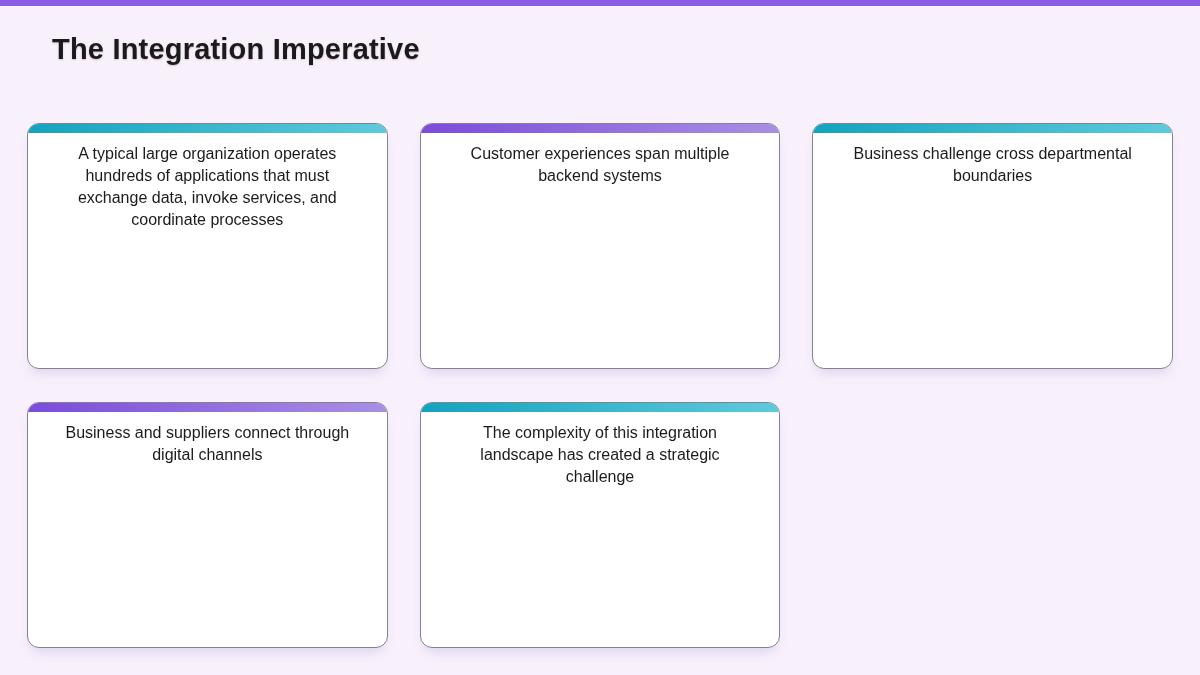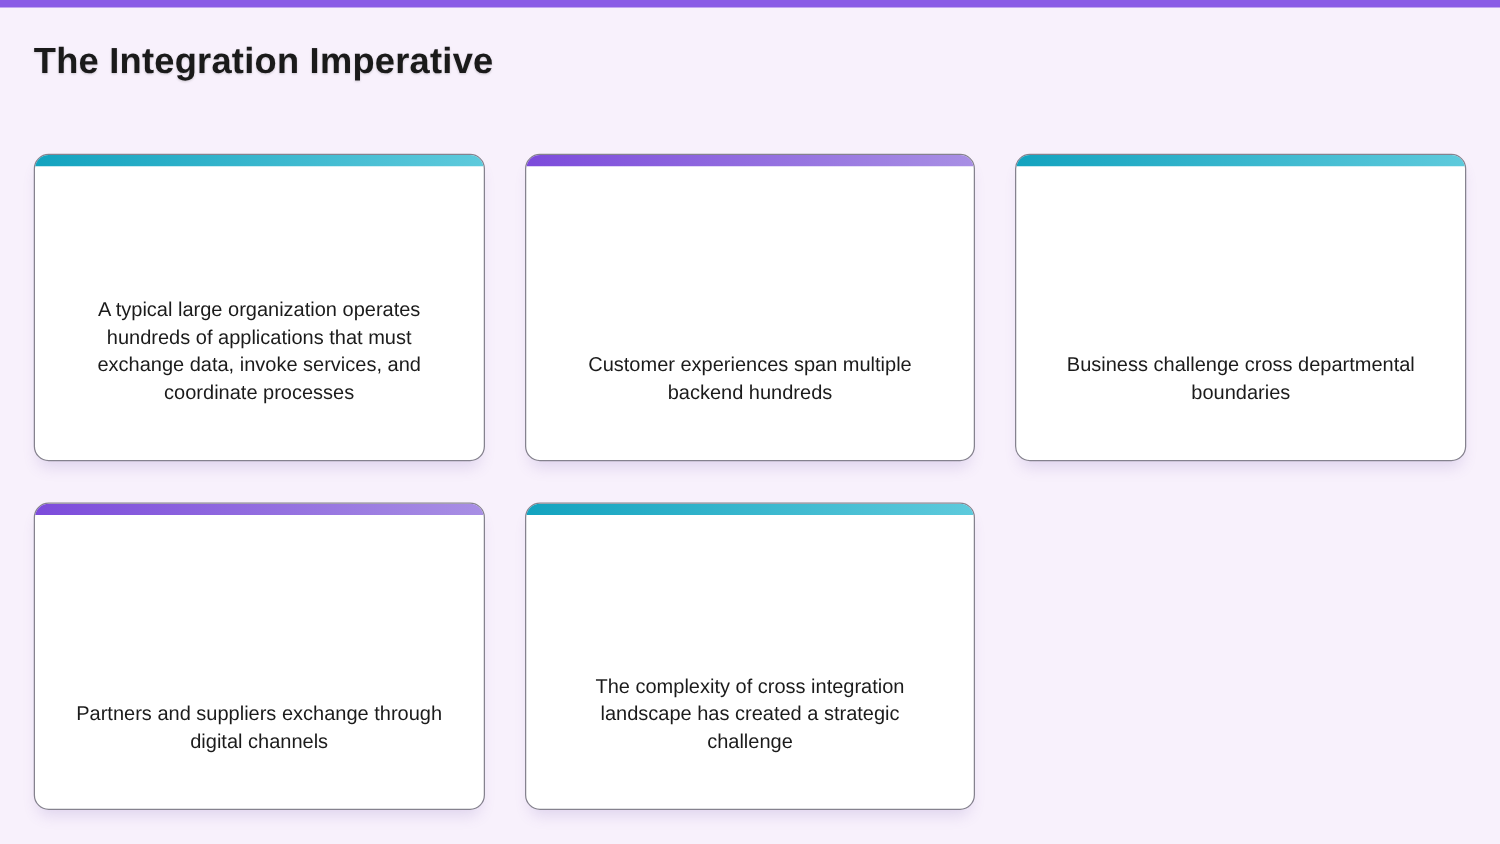--- a/index.html
+++ b/index.html
@@ -12,20 +12,21 @@
   .top-bar {
     height: 6px;
     width: 100%;
     background: #8a5ce6;
   }
   .slide {
     padding: 0 27px;
   }
   .page-title {
     margin-top: 27px;
+    margin-left: 25px;
     font-size: 29px;
     font-weight: 700;
     color: #1a1a1a;
     letter-spacing: 0.2px;
     text-shadow: 0 1px 2px rgba(0,0,0,0.18);
   }
   .card-grid {
     margin-top: 57px;
     display: grid;
     grid-template-columns: repeat(3, 1fr);
@@ -48,23 +49,23 @@
   }
   .card-accent[data-accent="purple"] {
     background: linear-gradient(90deg, #7c4bdb 0%, #a88fe4 100%);
   }
   .card-accent[data-accent="teal"] {
     background: linear-gradient(90deg, #13a3bf 0%, #5ecadc 100%);
   }
   .card-body {
     flex: 1;
     display: flex;
-    align-items: flex-end;
+    align-items: flex-start;
     justify-content: center;
-    padding: 10px 32px 42px 32px;
+    padding: 10px 32px 58px 32px;
   }
   .card-text {
     font-size: 16px;
     line-height: 22px;
     color: #1b1b1b;
     text-align: center;
   }
 </style>
 </head>
 <body>
@@ -80,39 +81,39 @@
     <div class="card">
       <div class="card-accent" data-accent="teal"></div>
       <div class="card-body">
         <div class="card-text">A typical large organization operates hundreds of applications that must exchange data, invoke services, and coordinate processes</div>
       </div>
     </div>
 
     <div class="card">
       <div class="card-accent" data-accent="purple"></div>
       <div class="card-body">
-        <div class="card-text">Customer experiences span multiple backend hundreds</div>
+        <div class="card-text">Customer experiences span multiple backend systems</div>
       </div>
     </div>
 
     <div class="card">
       <div class="card-accent" data-accent="teal"></div>
       <div class="card-body">
         <div class="card-text">Business challenge cross departmental boundaries</div>
       </div>
     </div>
 
     <div class="card">
       <div class="card-accent" data-accent="purple"></div>
       <div class="card-body">
-        <div class="card-text">Partners and suppliers exchange through digital channels</div>
+        <div class="card-text">Business and suppliers connect through digital channels</div>
       </div>
     </div>
 
     <div class="card">
       <div class="card-accent" data-accent="teal"></div>
       <div class="card-body">
-        <div class="card-text">The complexity of cross integration landscape has created a strategic challenge</div>
+        <div class="card-text">The complexity of this integration landscape has created a strategic challenge</div>
       </div>
     </div>
 
   </div>
 </div>
 
 </body></html>

